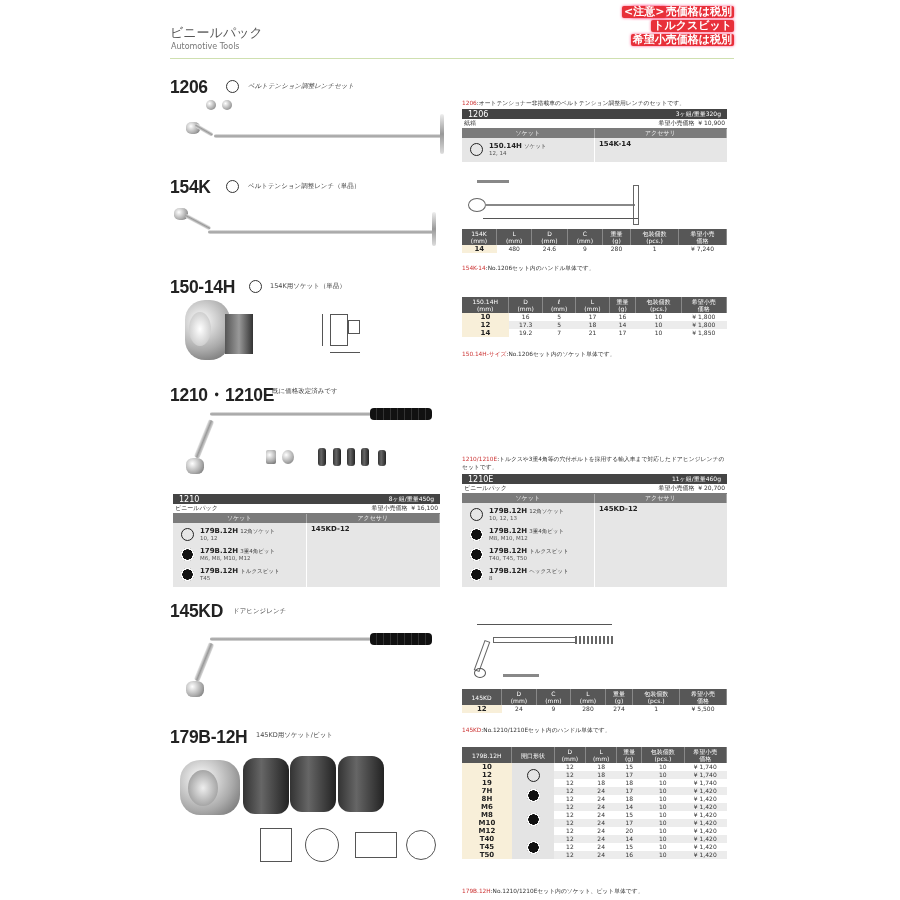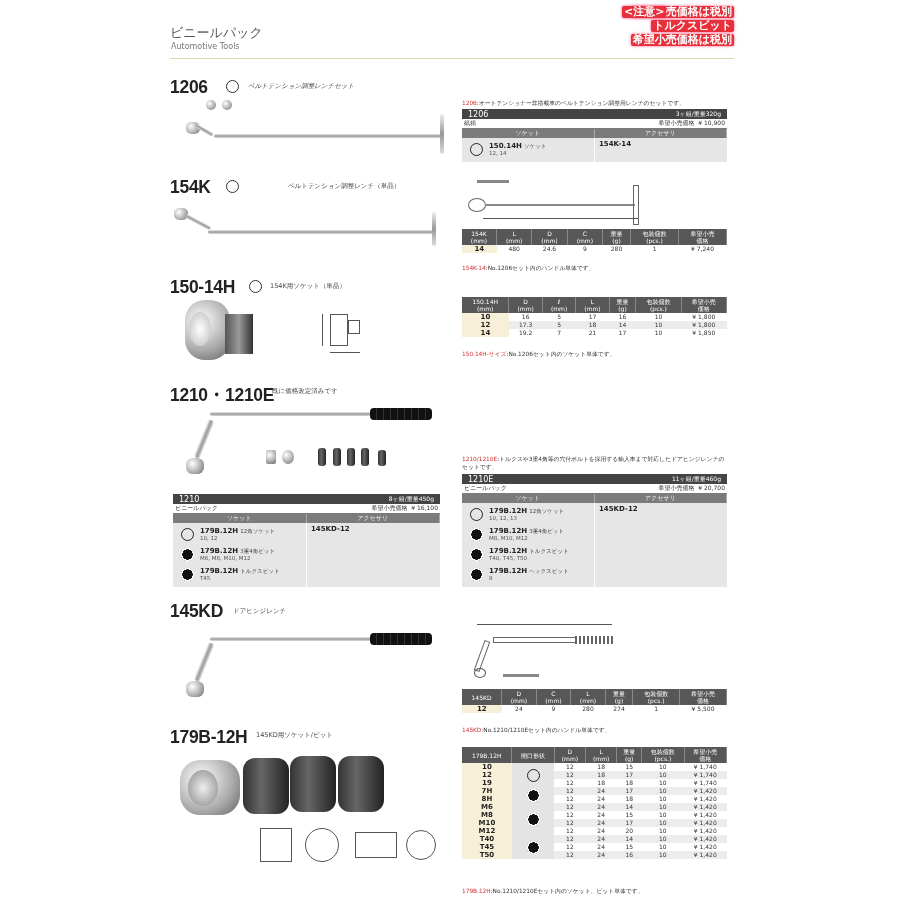--- a/index.html
+++ b/index.html
@@ -104,21 +104,21 @@
       </div>
     </div>
     <div class="col">
         <div class="acc">154K-14</div>
       </div>
   </div>
 </div>
 
 <div class="prod-code" style="left:170px;top:176px;">154K</div>
 <div class="ring-icon" style="left:226px;top:180px;"></div>
-<div class="prod-desc" style="left:248px;top:182px;margin-left:40px;">ベルトテンション調整レンチ（単品）</div>
+<div class="prod-desc" style="left:248px;top:182px;">ベルトテンション調整レンチ（単品）</div>
 <div class="tool-img" style="left:170px;top:200px;width:280px;height:50px;">
   <div class="chrome" style="left:4px;top:8px;width:14px;height:12px;border-radius:40%;"></div>
   <div class="rod" style="left:14px;top:20px;width:28px;transform:rotate(28deg);"></div>
   <div class="rod" style="left:38px;top:30px;width:228px;"></div>
   <div class="rod" style="left:262px;top:12px;width:4px;height:34px;"></div>
 </div>
 
 <div class="diagram" style="left:465px;top:170px;width:190px;height:55px;">
   <div class="dline" style="left:12px;top:10px;width:32px;height:3px;background:#888;"></div>
   <div style="position:absolute;left:3px;top:28px;width:18px;height:14px;border:1px solid #666;border-radius:50%;"></div>

